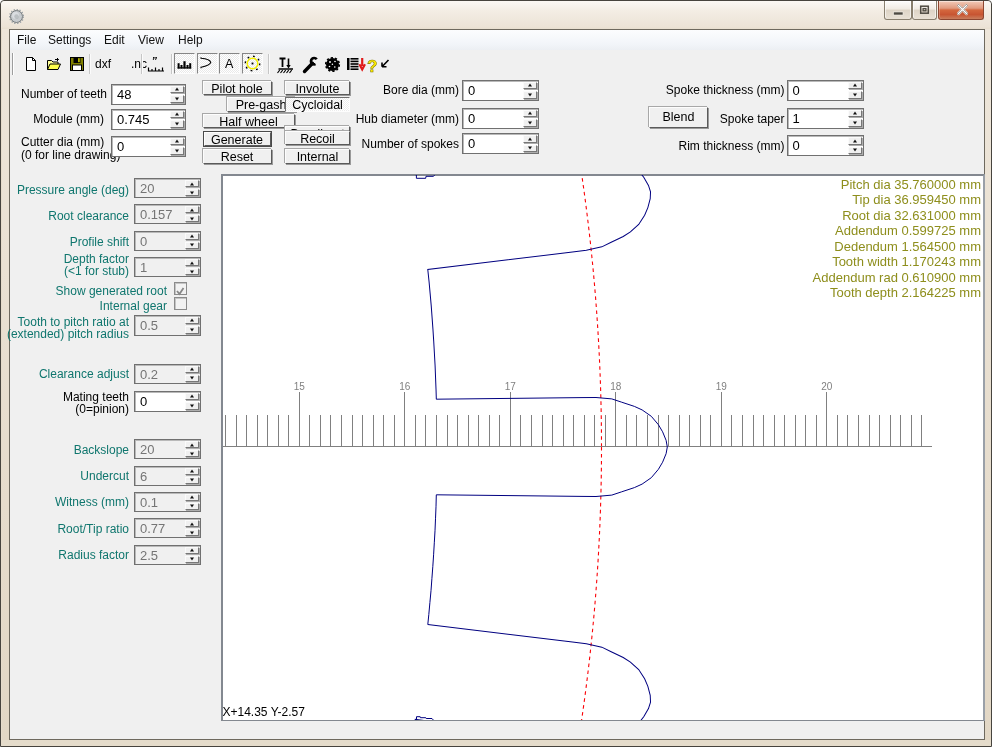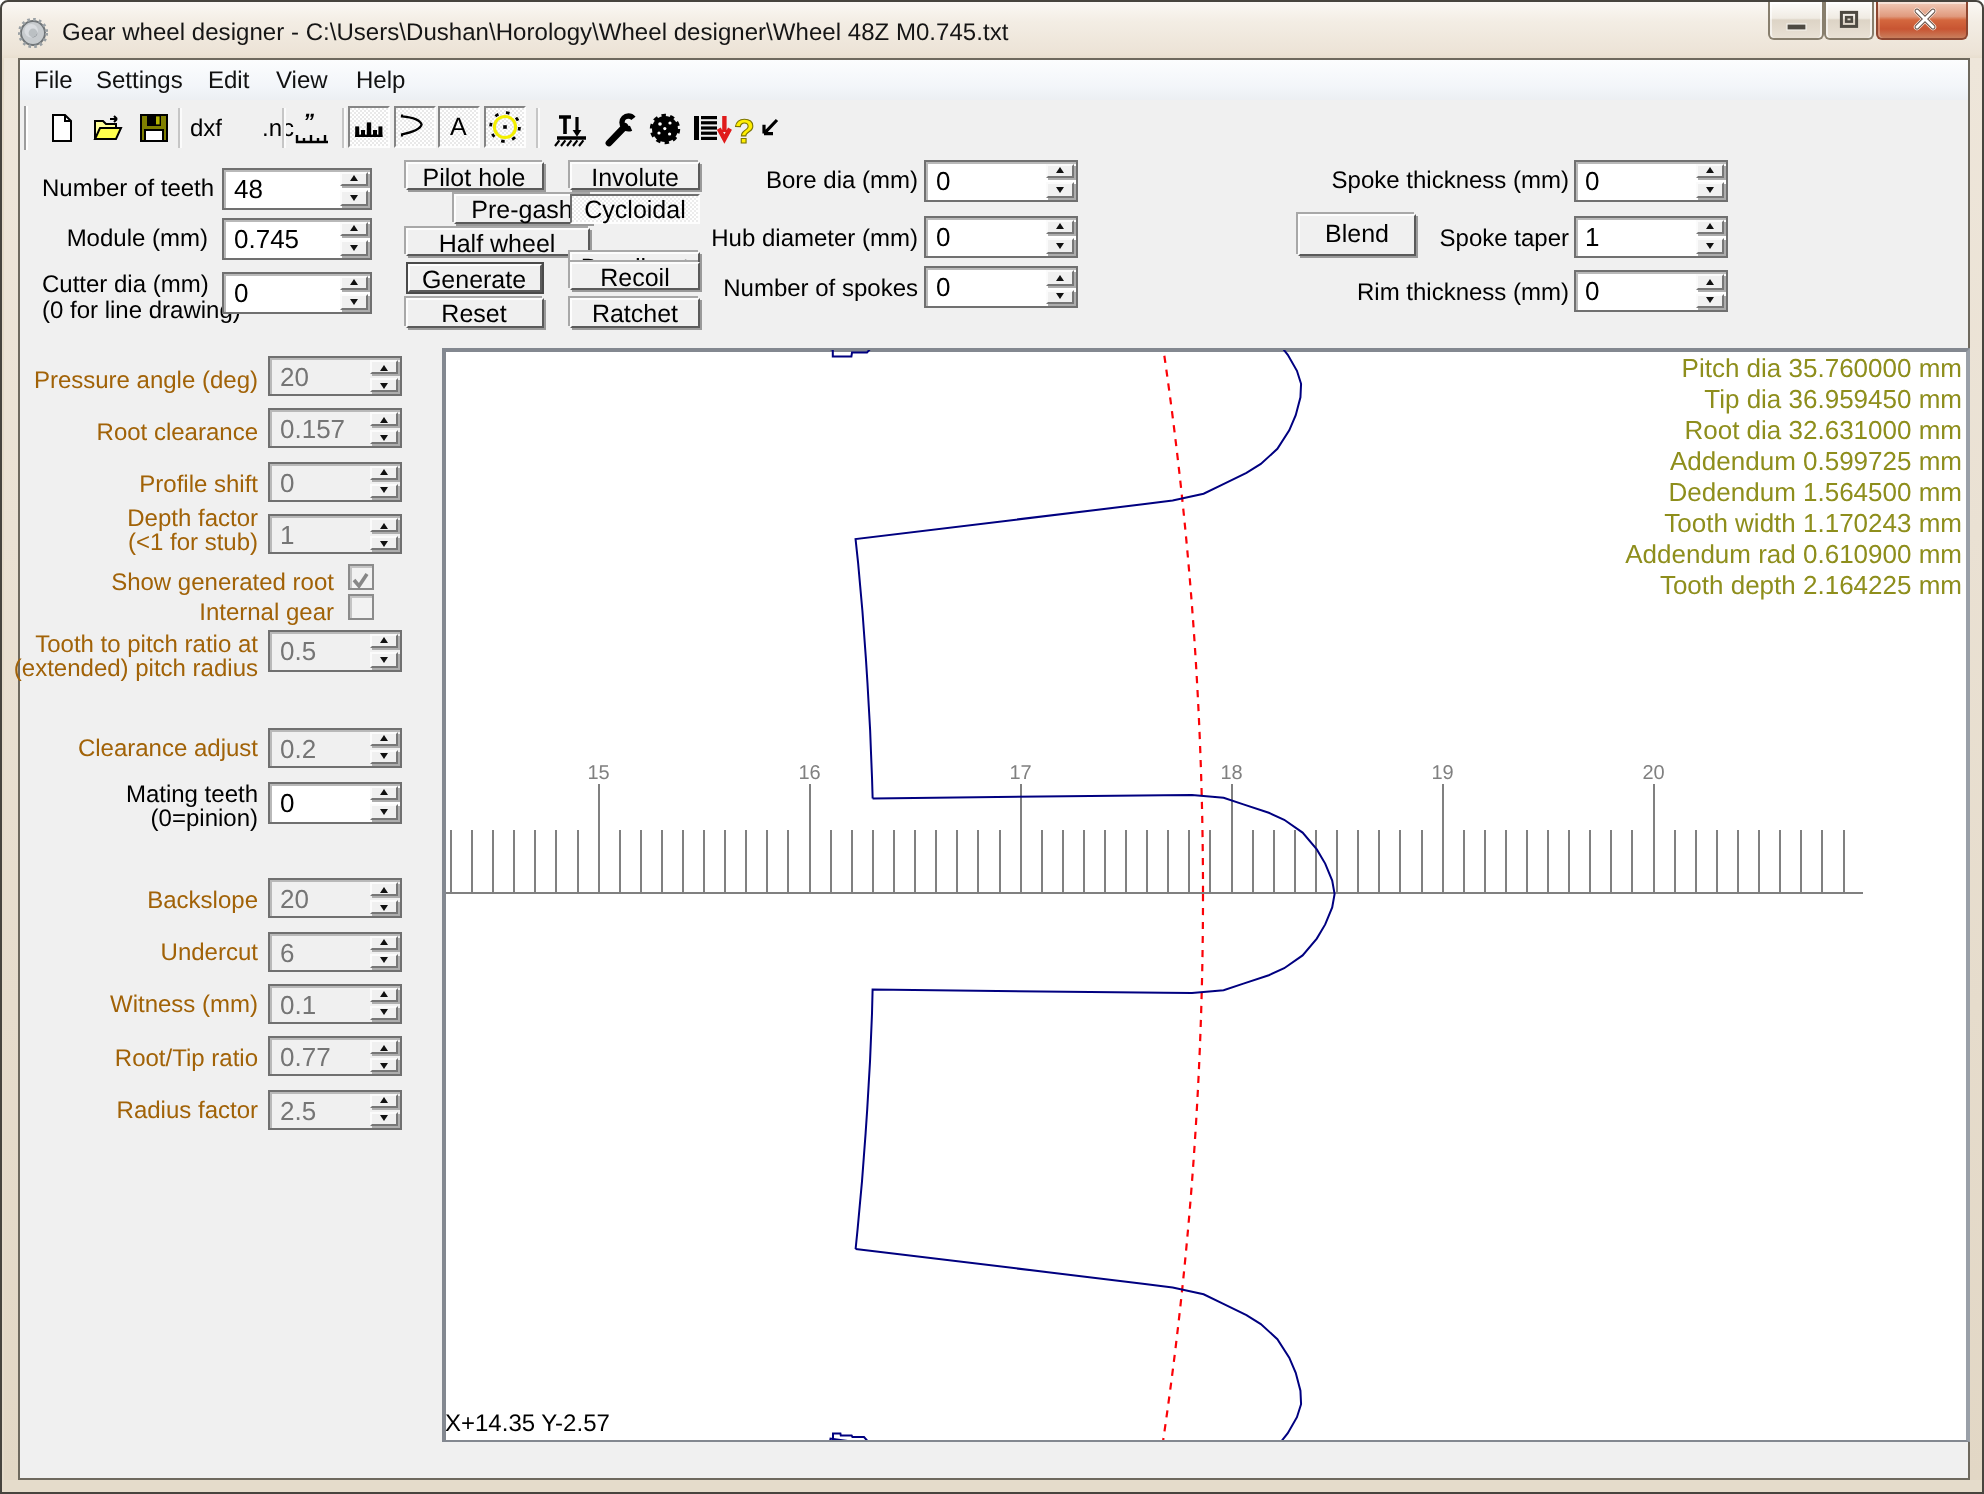--- a/index.html
+++ b/index.html
@@ -17,21 +17,21 @@
 
 #menu{position:absolute;left:9px;top:29px;width:974px;height:20px;background:linear-gradient(180deg,#fcfdfe,#f2f5f9 70%,#eceff3);font-size:12px;color:#111;text-align:center;}
 #menu span{position:absolute;top:3px;}
 #toolbar{position:absolute;left:9px;top:49px;width:974px;height:28px;background:#f0f0f0;}
 .tsep{position:absolute;top:53px;width:2px;height:20px;border-left:1px solid #c6c6c6;border-right:1px solid #fbfbfb;}
 .tbtn{position:absolute;top:52px;width:21px;height:21px;border:1px solid;border-color:#858585 #fdfdfd #fdfdfd #858585;background:repeating-conic-gradient(#ffffff 0 25%,#e9e9e9 0 50%) 0 0/2px 2px;}
 .ticon{position:absolute;top:55px;}
 .ttext{position:absolute;top:56px;font-size:12px;color:#000;}
 
 .lbl{position:absolute;font-size:12px;color:#000;white-space:nowrap;text-align:right;padding-left:20px;}
-.dlbl{position:absolute;font-size:12px;color:#a16207;white-space:nowrap;text-align:right;}
+.dlbl{position:absolute;font-size:12px;color:#0f766e;white-space:nowrap;text-align:right;}
 .spin{position:absolute;border:1px solid #707070;background:#fff;box-shadow:inset 1px 1px 0 #b9b9b9;}
 .spin.dis{background:#f0f0f0;}
 .spin .v{position:absolute;left:5px;top:2px;font-size:13px;color:#000;}
 .spin.dis .v{color:#757575;}
 .ud{position:absolute;right:1px;top:1px;width:14px;bottom:1px;}
 .ud div{position:absolute;left:0;right:0;height:calc(50% - 1px);background:#f0f0f0;border:1px solid;border-color:#fbfbfb #777 #777 #fbfbfb;box-shadow:1px 1px 0 #adadad;}
 .ud div.dn{top:calc(50% + 1px);}
 .ud i{position:absolute;left:50%;top:50%;width:0;height:0;border:2.2px solid transparent;}
 .ud .up i{border-bottom:3.2px solid #111;transform:translate(-50%,-70%);}
 .ud .dn i{border-top:3.2px solid #111;transform:translate(-50%,-30%);}
@@ -49,21 +49,20 @@
 <div id="frame"></div>
 <div class="fstrip" style="left:1px;top:28px;width:7px;height:711px;"></div>
 <div class="fstrip" style="left:984px;top:28px;width:7px;height:711px;"></div>
 <div class="fstrip" style="left:1px;top:739px;width:990px;height:7px;background:#e5dccb;"></div>
 <svg id="appico" viewBox="0 0 15 15">
       <circle cx="7.5" cy="7.5" r="6" fill="#c7cbce" stroke="#6f7477" stroke-width="1"></circle>
       <circle cx="7.5" cy="7.5" r="6.8" fill="none" stroke="#9aa0a4" stroke-width="1.6" stroke-dasharray="1.3 1.6"></circle>
       <circle cx="7.5" cy="7.5" r="2.2" fill="#83898d"></circle>
       <circle cx="6.6" cy="6.4" r="3.4" fill="#e9edf0" opacity=".55"></circle>
     </svg>
-<div id="title">Gear wheel designer - C:\Users\Dushan\Horology\Wheel designer\Wheel 48Z M0.745.txt</div>
 <div class="cb" id="bmin"><svg width="26" height="17">
         <rect x="8.5" y="11" width="9.5" height="3" fill="#4e4a42" stroke="#f4f1ea" stroke-width=".6"></rect>
       </svg></div>
 <div class="cb" id="bmax"><svg width="23" height="17">
         <rect x="7.7" y="5.2" width="7.6" height="7" fill="none" stroke="#4e4a42" stroke-width="1.5"></rect>
         <rect x="10.1" y="7.6" width="2.8" height="2.2" fill="none" stroke="#4e4a42" stroke-width="1.3"></rect>
       </svg></div>
 <div class="cb" id="bclose"><svg width="44" height="17">
         <g stroke="#f8e4da" stroke-width="3.2" stroke-linecap="round">
           <path d="M19.5 4.5 L27.5 12.5 M27.5 4.5 L19.5 12.5"></path>
@@ -210,21 +209,21 @@
     </div>
 <div class="btn" style="left:201.5px;top:79.5px;width:69px;height:14.5px;">Pilot hole</div>
 <div class="btn" style="left:201.5px;top:96px;width:69px;height:14.5px;margin-left:24px;">Pre-gash</div>
 <div class="btn" style="left:201.5px;top:112.5px;width:92px;height:14.5px;">Half wheel</div>
 <div class="btn def" style="left:202.5px;top:130.5px;width:67px;height:14px;">Generate</div>
 <div class="btn" style="left:201.5px;top:148px;width:69px;height:14.5px;">Reset</div>
 <div class="btn" style="left:284px;top:79.5px;width:65px;height:14.5px;">Involute</div>
 <div class="btn prs" style="left:284px;top:96px;width:65px;height:14.5px;">Cycloidal</div>
 <div class="btn" style="left:284px;top:125px;width:65px;height:14.5px;">Deadbeat</div>
 <div class="btn" style="left:284px;top:129.5px;width:65px;height:14.5px;">Recoil</div>
-<div class="btn" style="left:284px;top:148px;width:65px;height:14.5px;">Ratchet</div>
+<div class="btn" style="left:284px;top:148px;width:65px;height:14.5px;">Internal</div>
 <div class="lbl" style="left:330px;top:82px;width:128px;">Bore dia (mm)</div>
 <div class="lbl" style="left:330px;top:110.5px;width:128px;">Hub diameter (mm)</div>
 <div class="lbl" style="left:330px;top:136px;width:128px;">Number of spokes</div>
 <div class="spin" style="left:461px;top:78.5px;width:77px;height:21px;">
       <span class="v">0</span>
       <span class="ud">
         <div class="up">
           <i></i>
         </div>
         <div class="dn">

